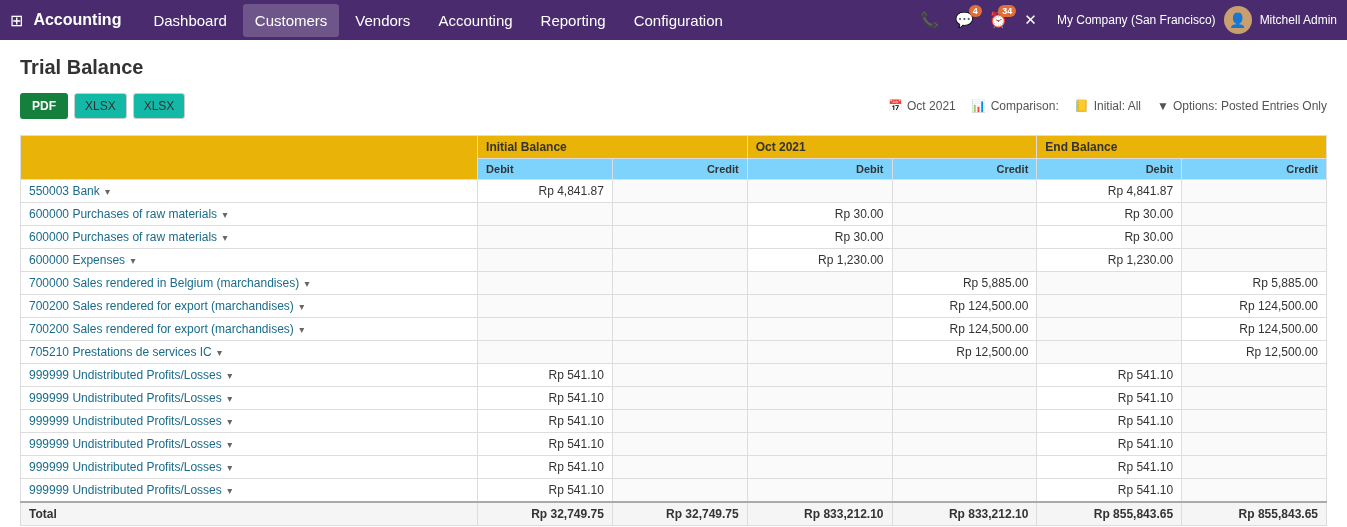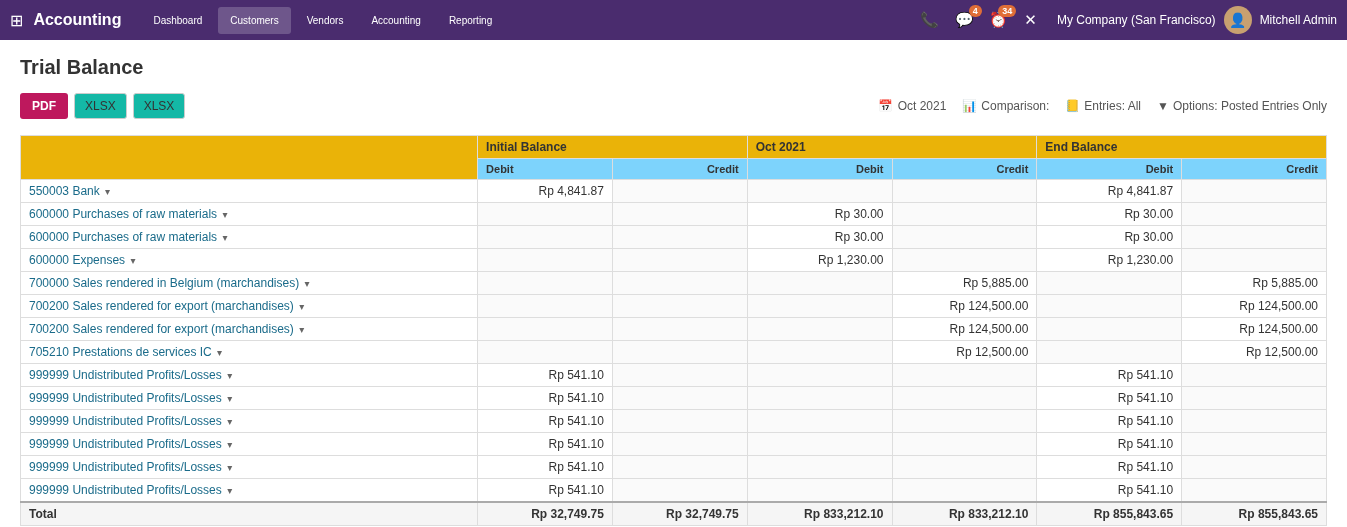--- a/index.html
+++ b/index.html
@@ -27,21 +27,21 @@
     }
     .topnav-menu {
       display: flex;
       gap: 4px;
       flex: 1;
     }
     .topnav-menu-item {
       padding: 8px 12px;
       cursor: pointer;
       border-radius: 3px;
-      font-size: 10px;
+      font-size: 15px;
       color: #fff;
     }
     .topnav-menu-item.active { background: rgba(255,255,255,0.2); }
     .topnav-right {
       display: flex;
       align-items: center;
       gap: 8px;
       font-size: 13px;
     }
     .topnav-icon-btn {
@@ -92,21 +92,21 @@
     }
 
     
     .toolbar {
       display: flex;
       align-items: center;
       margin-bottom: 16px;
       gap: 6px;
     }
     .btn-pdf {
-      background: #be185d;
+      background: #15803d;
       color: #fff;
       border: none;
       padding: 6px 12px;
       border-radius: 3px;
       cursor: pointer;
       font-size: 12px;
       font-weight: bold;
     }
     .btn-plain {
       background: #14b8a6;
@@ -180,20 +180,21 @@
 
 <div class="topnav">
   <span class="topnav-grid-icon">⊞</span>
   <span class="topnav-brand">Accounting</span>
   <div class="topnav-menu">
     <span class="topnav-menu-item">Dashboard</span>
     <span class="topnav-menu-item active">Customers</span>
     <span class="topnav-menu-item">Vendors</span>
     <span class="topnav-menu-item">Accounting</span>
     <span class="topnav-menu-item">Reporting</span>
+    <span class="topnav-menu-item">Configuration</span>
   </div>
   <div class="topnav-right">
     <span class="topnav-icon-btn">📞</span>
     <span class="topnav-icon-btn">
       💬
       <span class="badge">4</span>
     </span>
     <span class="topnav-icon-btn">
       ⏰
       <span class="badge">34</span>
@@ -216,21 +217,21 @@
       <span class="toolbar-filter">
         <span>📅</span>
         <span>Oct 2021</span>
       </span>
       <span class="toolbar-filter">
         <span>📊</span>
         <span>Comparison:</span>
       </span>
       <span class="toolbar-filter">
         <span>📒</span>
-        <span>Entries: All</span>
+        <span>Initial: All</span>
       </span>
       <span class="toolbar-filter">
         <span>▼</span>
         <span>Options: Posted Entries Only</span>
       </span>
     </div>
   </div>
 
   <table class="report-table">
     <thead>

